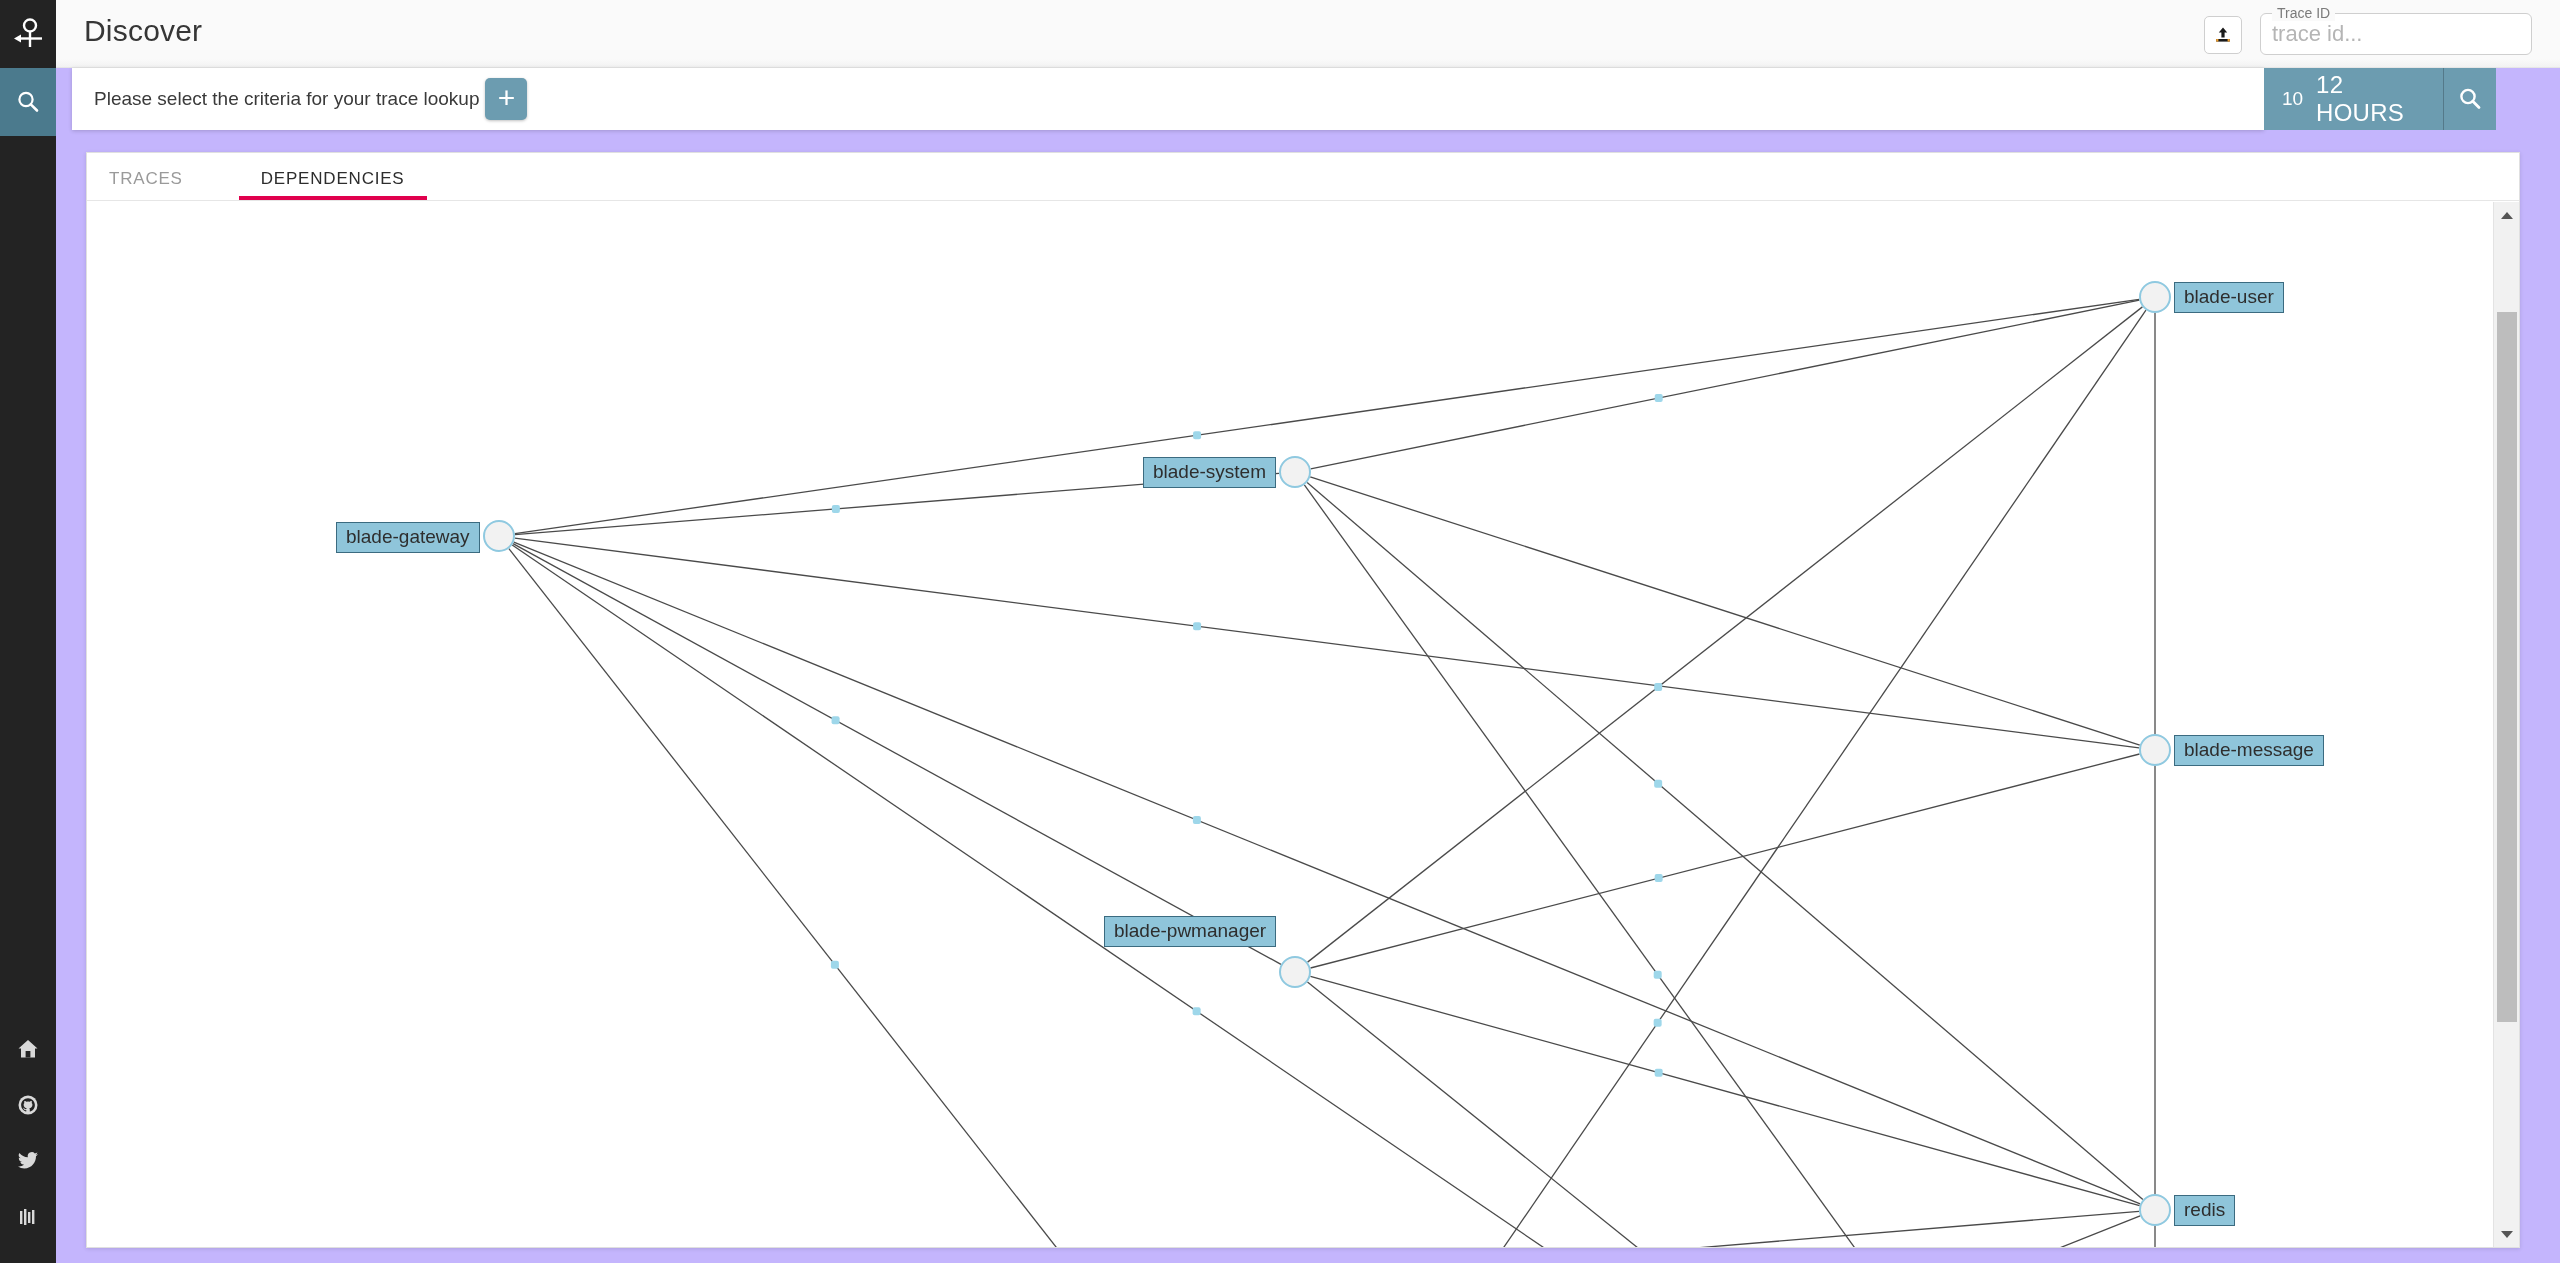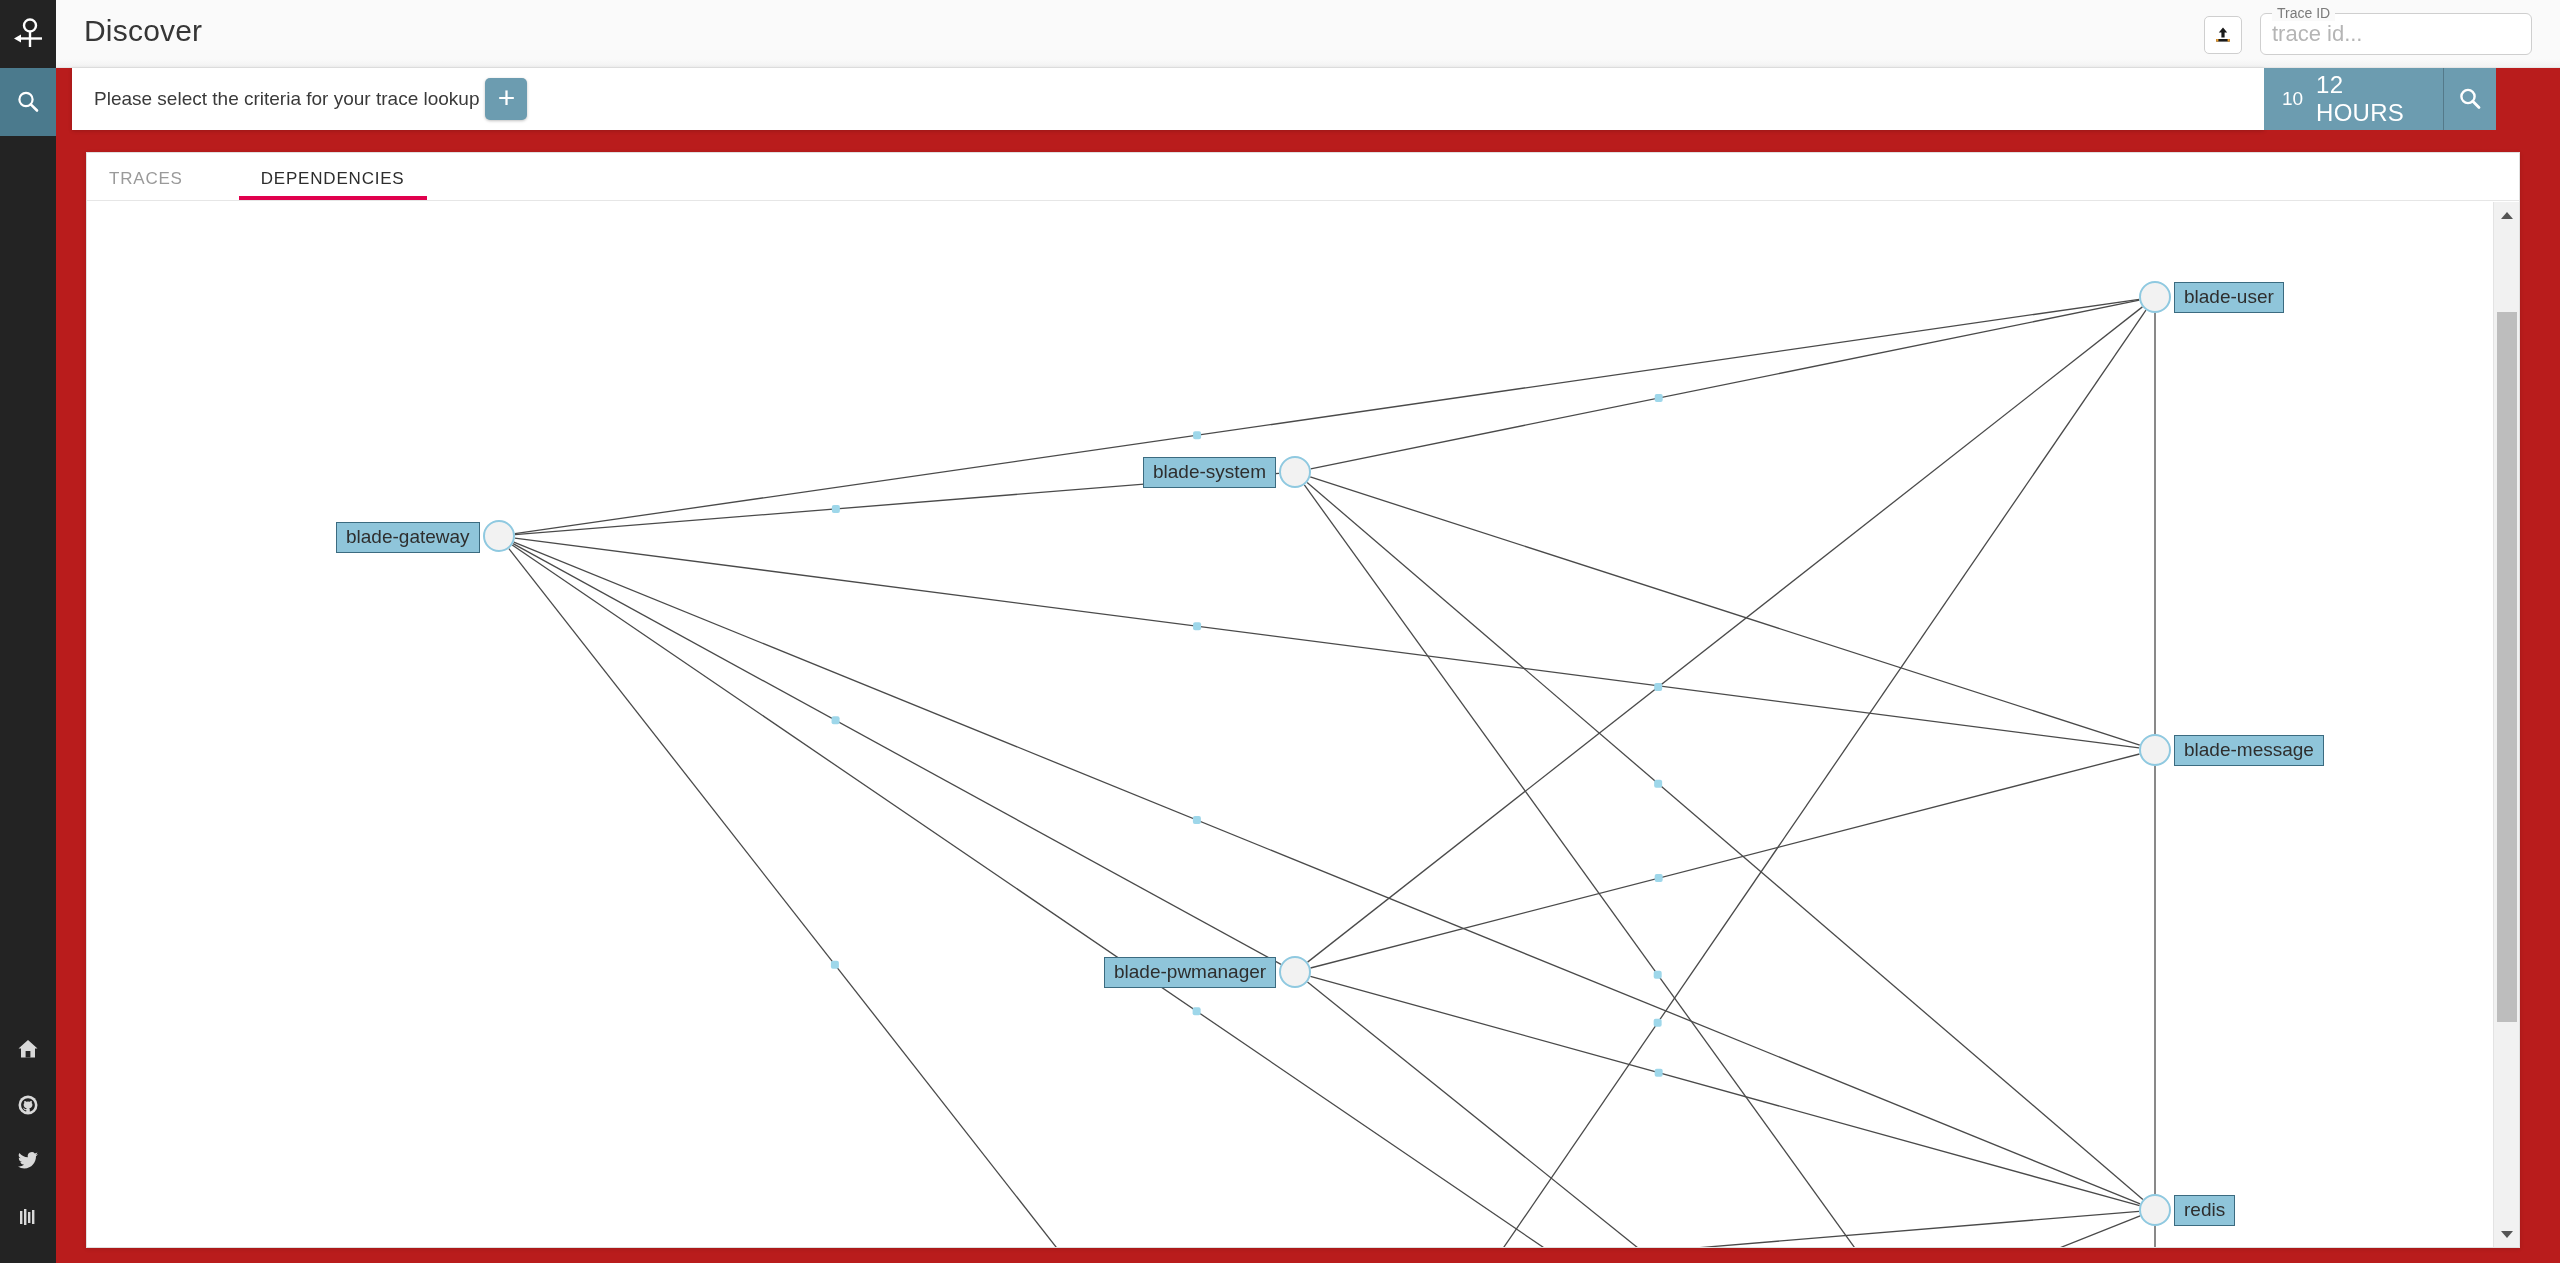--- a/index.html
+++ b/index.html
@@ -4,21 +4,21 @@
 <style>
   * { box-sizing: border-box; margin: 0; padding: 0; }
   html, body {
     width: 2560px; height: 1263px;
     overflow: hidden;
     background: #ffffff;
     font-family: "Liberation Sans", "DejaVu Sans", sans-serif;
   }
 
   
-  #app { position: relative; width: 2560px; height: 1263px; background:#b91c1c; }
+  #app { position: relative; width: 2560px; height: 1263px; background:#c4b5fd; }
 
   .rail {
     position: absolute; left: 0; top: 0;
     width: 56px; height: 1263px;
     background: #232323;
     display: flex; flex-direction: column; align-items: center;
   }
   .rail-logo {
     width: 56px; height: 68px;
     display: flex; align-items: center; justify-content: center;
@@ -326,21 +326,21 @@
           <line x1="2068" y1="111" x2="2068" y2="532" stroke="#4a4a4a" stroke-width="1.3"></line>
           <line x1="2068" y1="564" x2="2068" y2="992" stroke="#4a4a4a" stroke-width="1.3"></line>
           <line x1="2068" y1="1024" x2="2068" y2="1446" stroke="#4a4a4a" stroke-width="1.3"></line>
         </svg>
       <div id="graph-nodes">
           <div class="nodecircle" style="left: 396px; top: 318px;"></div>
           <div class="nodebox" style="visibility: visible; top: 320px; left: 249px;">blade-gateway</div>
           <div class="nodecircle" style="left: 1192px; top: 254px;"></div>
           <div class="nodebox" style="visibility: visible; top: 255px; left: 1056px;">blade-system</div>
           <div class="nodecircle" style="left: 1192px; top: 754px;"></div>
-          <div class="nodebox" style="visibility: visible; top: 755px; left: 1017px;">blade-pwmanager</div>
+          <div class="nodebox" style="visibility: visible; top: 714px; left: 1017px;">blade-pwmanager</div>
           <div class="nodecircle" style="left: 2052px; top: 79px;"></div>
           <div class="nodebox" style="visibility: visible; top: 80px; left: 2087px;">blade-user</div>
           <div class="nodecircle" style="left: 2052px; top: 532px;"></div>
           <div class="nodebox" style="visibility: visible; top: 533px; left: 2087px;">blade-message</div>
           <div class="nodecircle" style="left: 2052px; top: 992px;"></div>
           <div class="nodebox" style="visibility: visible; top: 993px; left: 2087px;">redis</div>
         </div>
     </div>
 
     <div class="vscroll">

